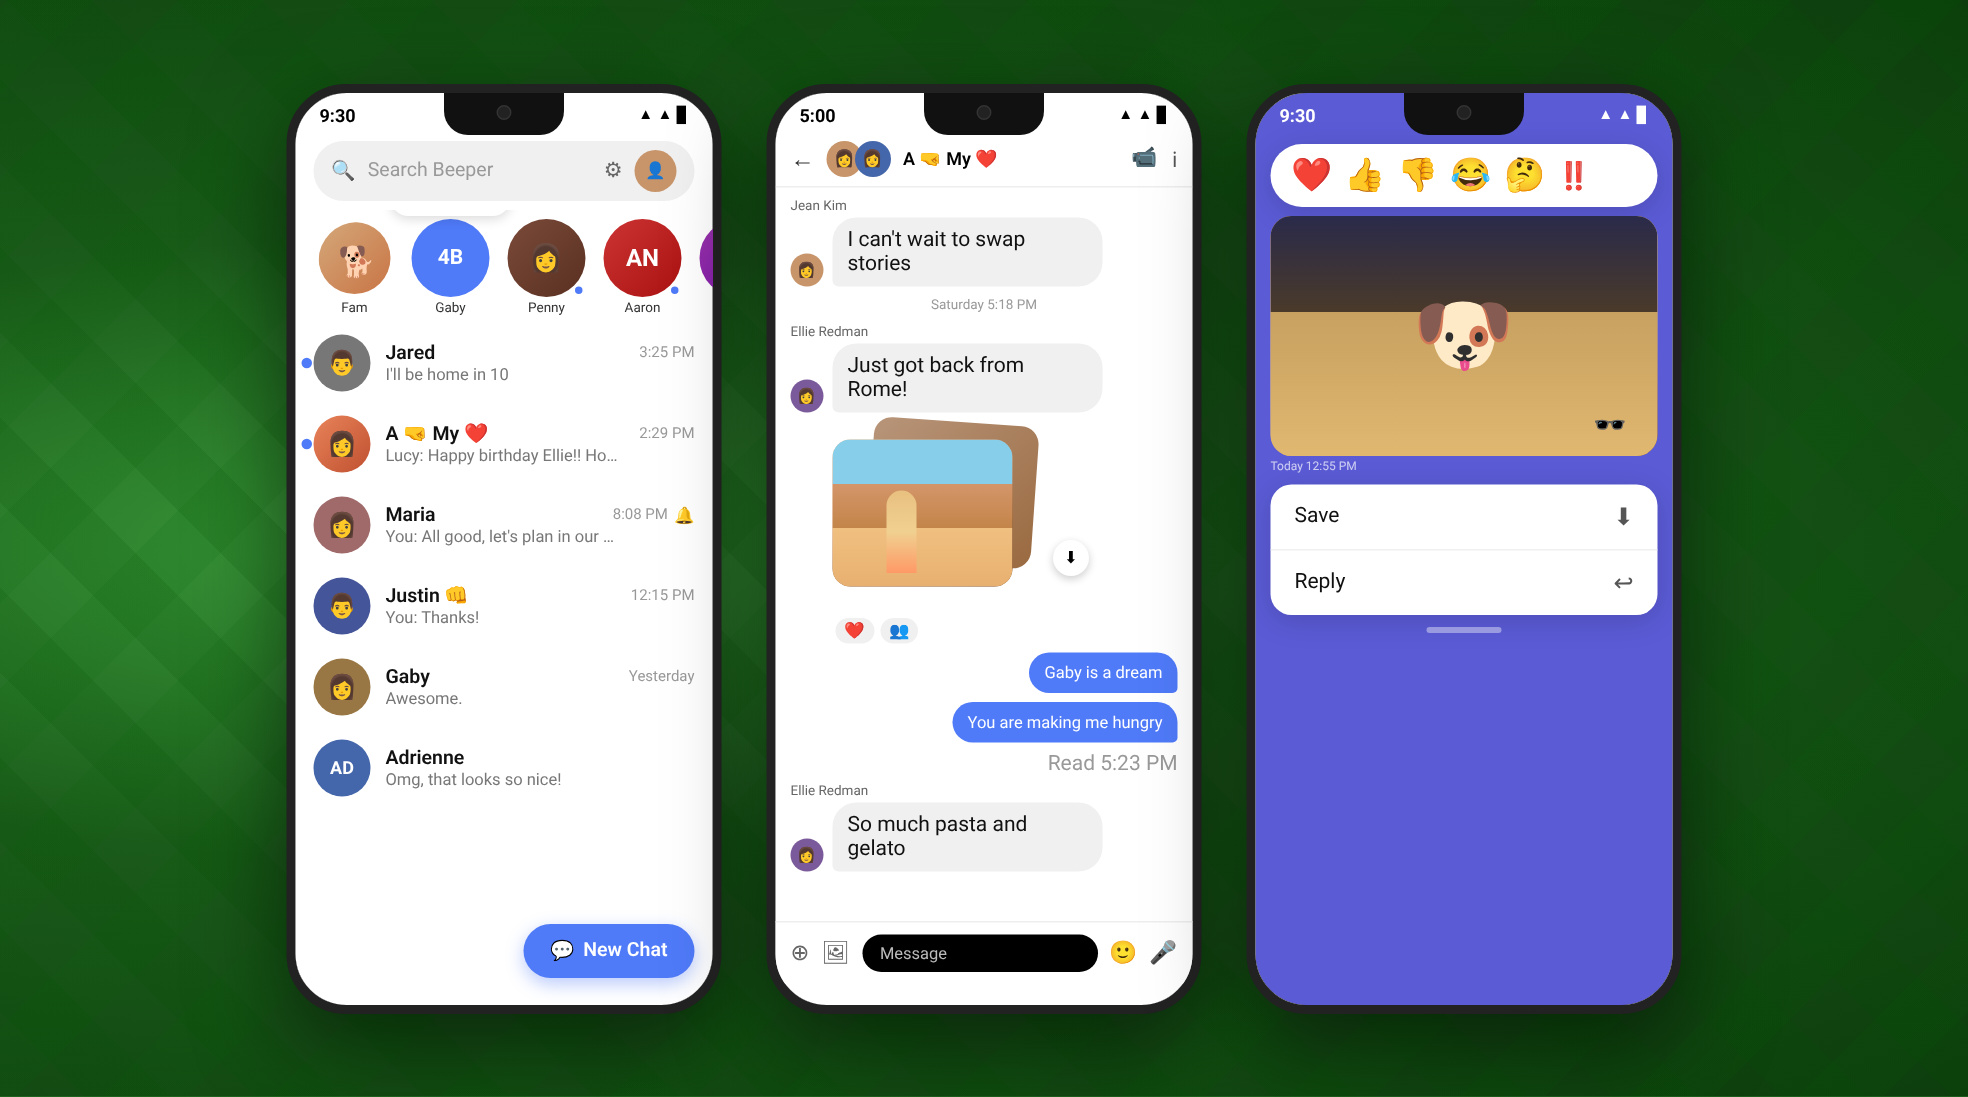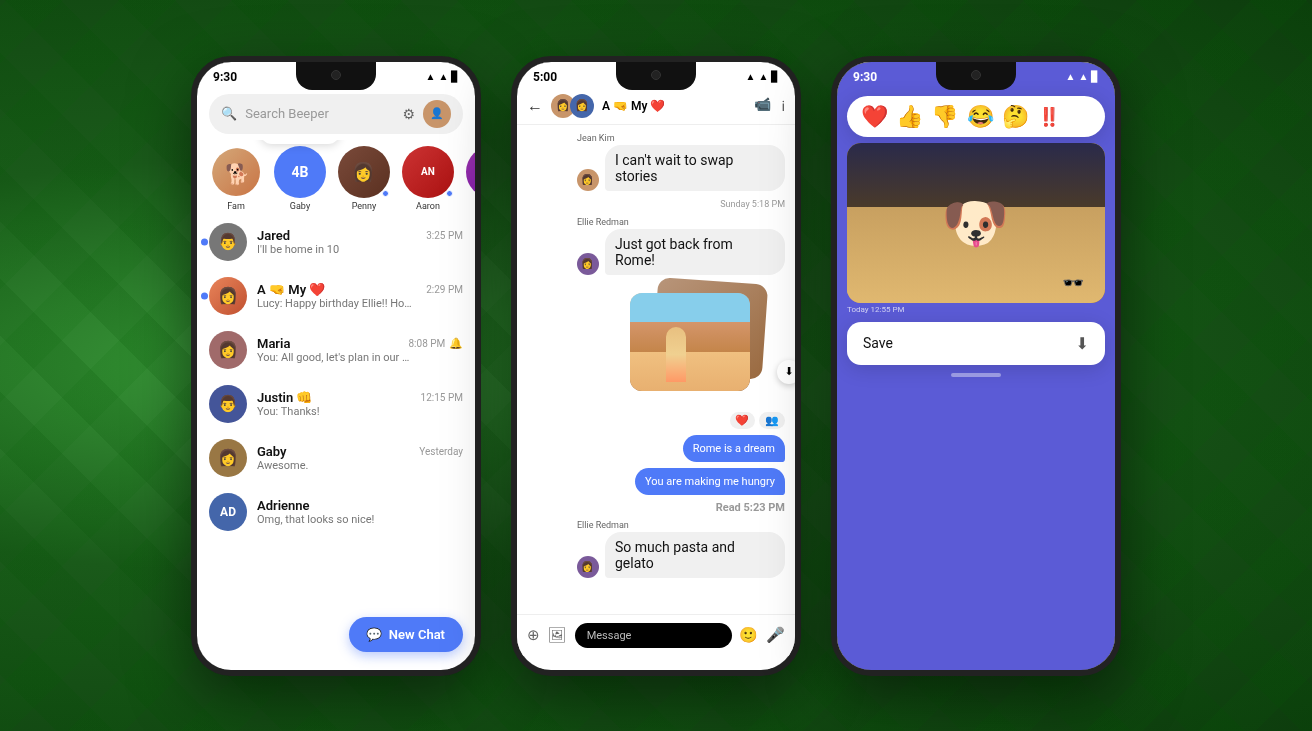--- a/index.html
+++ b/index.html
@@ -184,21 +184,20 @@
     .header-name { flex: 1; font-size: 12px; font-weight: 600; }
     .header-icons { display: flex; gap: 10px; font-size: 14px; color: #555; }
 
     .messages-area {
       padding: 8px 10px;
       display: flex;
       flex-direction: column;
       gap: 6px;
       overflow-y: auto;
       height: calc(100% - 110px);
-      align-items: flex-end;
     }
     .msg-sender { font-size: 9px; color: #666; margin-bottom: 2px; }
     .msg-bubble-left {
       background: #f0f0f0;
       border-radius: 16px 16px 16px 4px;
       padding: 7px 10px;
       font-size: 14px;
       color: #111;
       max-width: 180px;
       align-self: flex-start;
@@ -206,21 +205,21 @@
     .msg-bubble-right {
       background: #4f7af8;
       border-radius: 16px 16px 4px 16px;
       padding: 7px 10px;
       font-size: 11px;
       color: #fff;
       max-width: 180px;
       align-self: flex-end;
     }
     .msg-time { font-size: 9px; color: #999; text-align: center; margin: 2px 0; }
-    .msg-read { font-size: 11px; color: #999; text-align: right; font-weight: bold; }
+    .msg-read { font-size: 14px; color: #999; text-align: right; }
     .msg-group-left { display: flex; gap: 6px; align-items: flex-end; }
 
     .chat-input-bar {
       display: flex;
       align-items: center;
       padding: 8px 10px;
       border-top: 1px solid #eee;
       gap: 8px;
       position: absolute;
       bottom: 14px;
@@ -352,21 +351,21 @@
           <div style="width:52px;height:52px;background:linear-gradient(135deg,#7a4a3a,#5a3020);border-radius:50%;overflow:hidden;">
             <div style="width:100%;height:100%;display:flex;align-items:center;justify-content:center;font-size:18px;">👩</div>
           </div>
           <div class="story-dot"></div>
         </div>
         <span class="story-name">Penny</span>
       </div>
 
       <div class="story-item">
         <div style="position:relative;display:inline-block;">
-          <div style="width:52px;height:52px;background:linear-gradient(135deg,#cc3333,#aa1111);border-radius:50%;display:flex;align-items:center;justify-content:center;font-size:10px;font-weight:700;color:#fff;">AN</div>
+          <div style="width:52px;height:52px;background:linear-gradient(135deg,#cc3333,#aa1111);border-radius:50%;display:flex;align-items:center;justify-content:center;font-size:16px;font-weight:700;color:#fff;">AN</div>
           <div class="story-dot"></div>
         </div>
         <span class="story-name">Aaron</span>
       </div>
 
       <div class="story-item">
         <div style="width:52px;height:52px;background:linear-gradient(135deg,#9933aa,#7711aa);border-radius:50%;display:flex;align-items:center;justify-content:center;font-size:13px;font-weight:700;color:#fff;">TS</div>
 
       </div>
 
@@ -484,21 +483,21 @@
     <div class="messages-area">
 
       <div>
         <div class="msg-sender">Jean Kim</div>
         <div class="msg-group-left" style="display:flex;gap:6px;align-items:flex-end;">
           <div class="small-avatar" style="background:#c8956a;display:flex;align-items:center;justify-content:center;font-size:10px;">👩</div>
           <div class="msg-bubble-left">I can't wait to swap stories</div>
         </div>
       </div>
 
-      <div class="msg-time">Sunday 5:18 PM</div>
+      <div class="msg-time">Saturday 5:18 PM</div>
 
       <div>
         <div class="msg-sender">Ellie Redman</div>
         <div style="display:flex;gap:6px;align-items:flex-end;">
           <div class="small-avatar" style="background:#7a5a9a;display:flex;align-items:center;justify-content:center;font-size:10px;">👩</div>
           <div class="msg-bubble-left">Just got back from Rome!</div>
         </div>
       </div>
 
       <div style="display:flex;gap:6px;align-items:flex-end;">
@@ -514,21 +513,21 @@
           <div style="position:absolute;right:-16px;bottom:22px;width:24px;height:24px;background:#fff;border-radius:50%;display:flex;align-items:center;justify-content:center;font-size:11px;box-shadow:0 2px 6px rgba(0,0,0,0.2);">⬇</div>
         </div>
       </div>
 
       <div style="display:flex;gap:4px;padding-left:30px;">
         <span style="background:#f0f0f0;border-radius:10px;padding:2px 6px;font-size:11px;">❤️</span>
         <span style="background:#f0f0f0;border-radius:10px;padding:2px 6px;font-size:11px;">👥</span>
       </div>
 
       <div style="align-self:flex-end;">
-        <div class="msg-bubble-right">Rome is a dream</div>
+        <div class="msg-bubble-right">Gaby is a dream</div>
       </div>
       <div style="align-self:flex-end;">
         <div class="msg-bubble-right">You are making me hungry</div>
       </div>
       <div class="msg-read">Read  5:23 PM</div>
 
       <div>
         <div class="msg-sender">Ellie Redman</div>
         <div style="display:flex;gap:6px;align-items:flex-end;">
           <div class="small-avatar" style="background:#7a5a9a;display:flex;align-items:center;justify-content:center;font-size:10px;">👩</div>
@@ -585,17 +584,21 @@
       </div>
     </div>
 
     <div class="timestamp-small">Today   12:55 PM</div>
 
     <div class="context-menu">
       <div class="context-item">
         <span>Save</span>
         <span class="context-icon">⬇</span>
       </div>
+      <div class="context-item">
+        <span>Reply</span>
+        <span class="context-icon">↩</span>
+      </div>
     </div>
 
     <div style="width:50px;height:4px;background:rgba(255,255,255,0.4);border-radius:2px;margin:8px auto 0;"></div>
   </div>
 </div>
 
 </body></html>

